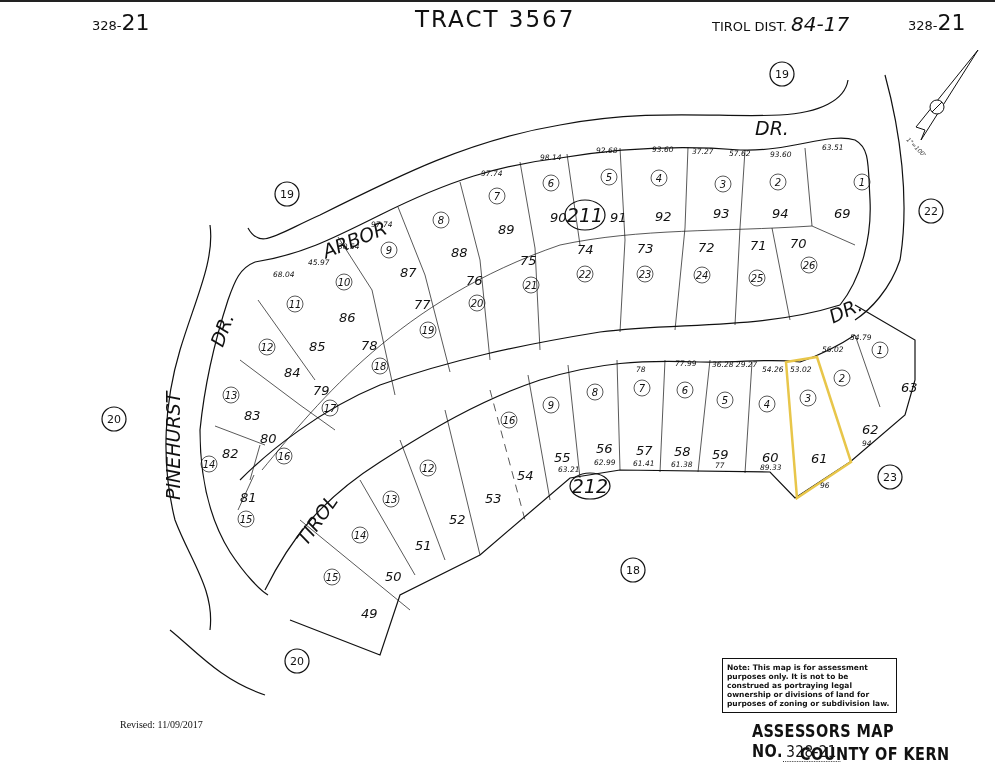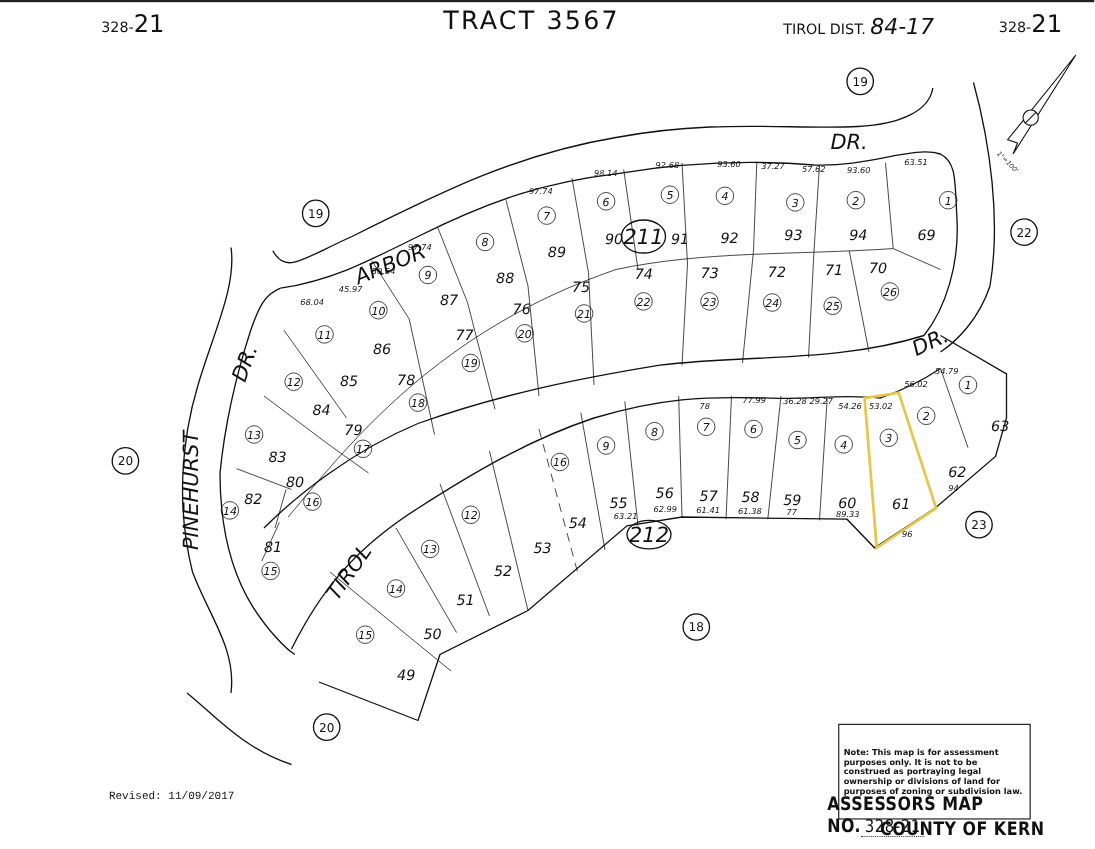--- a/index.html
+++ b/index.html
@@ -1,27 +1,27 @@
 <!DOCTYPE html>
 <html><head>
 <meta charset="utf-8">
 <style>
   html, body { margin:0; padding:0; background:#ffffff; }
   body { width:995px; height:772px; position:relative; overflow:hidden; font-family:"Liberation Sans", sans-serif; color:#111; }
   .topbar { position:absolute; left:0; top:0; width:995px; height:2px; background:#222; }
   .hdr { position:absolute; font-family:"DejaVu Sans", sans-serif; color:#111; }
   .hdr-map-left { left:92px; top:10px; font-size:13px; }
   .hdr-map-left .big, .hdr-map-right .big { font-size:22px; }
-  .hdr-title { left:403px; top:6px; font-size:23px; letter-spacing:2px; }
+  .hdr-title { left:415px; top:6px; font-size:23px; letter-spacing:2px; }
   .hdr-school { left:712px; top:12px; font-size:13px; }
   .hdr-school .num { font-size:20px; font-style:italic; margin-left:4px; }
   .hdr-map-right { left:908px; top:10px; font-size:13px; }
   svg.map { position:absolute; left:0; top:0; width:995px; height:772px; }
-  .revised { position:absolute; left:99px; top:719px; font-size:10px; font-family:Liberation Mono, monospace; }
-  .note { position:absolute; left:762px; top:658px; width:165px; border:1.5px solid #111; padding:20px 4px; font-size:7.5px; font-weight:bold; line-height:9px; font-family:"DejaVu Sans", sans-serif; }
+  .revised { position:absolute; left:120px; top:719px; font-size:10px; font-family:Liberation Serif, serif; }
+  .note { position:absolute; left:722px; top:658px; width:165px; border:1.5px solid #111; padding:4px 4px; font-size:7.5px; font-weight:bold; line-height:9px; font-family:"DejaVu Sans", sans-serif; }
   .assessor { position:absolute; left:752px; top:721px; font-size:17px; font-weight:bold; font-family:"DejaVu Sans", sans-serif; letter-spacing:0.5px; transform:scaleX(0.85); transform-origin:left; }
   .assessor .mapno { font-weight:normal; font-size:16px; border-bottom:1px dotted #333; padding:0 4px; }
   .county { position:absolute; left:800px; top:744px; font-size:17px; font-weight:bold; font-family:"DejaVu Sans", sans-serif; letter-spacing:0.5px; transform:scaleX(0.85); transform-origin:left; }
   .lot { font-family:"DejaVu Sans", sans-serif; font-style:italic; font-size:13px; fill:#111; }
   .dim { font-family:"DejaVu Sans", sans-serif; font-style:italic; font-size:7.5px; fill:#111; }
   .addr { font-family:"DejaVu Sans", sans-serif; font-style:italic; font-size:6px; fill:#333; }
   .street { font-family:"DejaVu Sans", sans-serif; font-style:italic; font-size:19px; fill:#111; }
   .blk { font-family:"DejaVu Sans", sans-serif; font-size:11px; fill:#111; }
   .pcl { font-family:"DejaVu Sans", sans-serif; font-style:italic; font-size:10px; fill:#111; }
   .big212 { font-family:"DejaVu Sans", sans-serif; font-style:italic; font-size:19px; fill:#111; }

